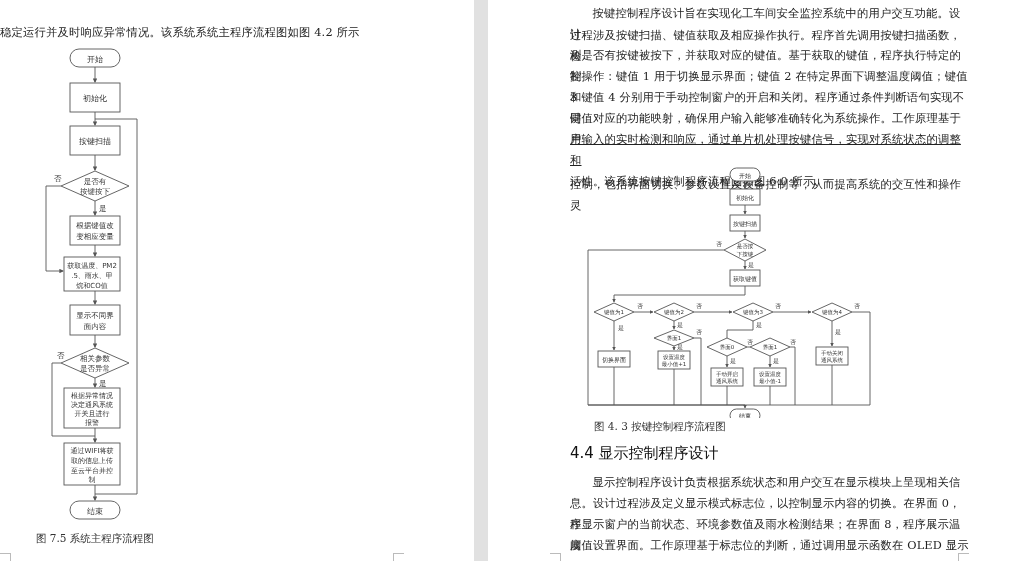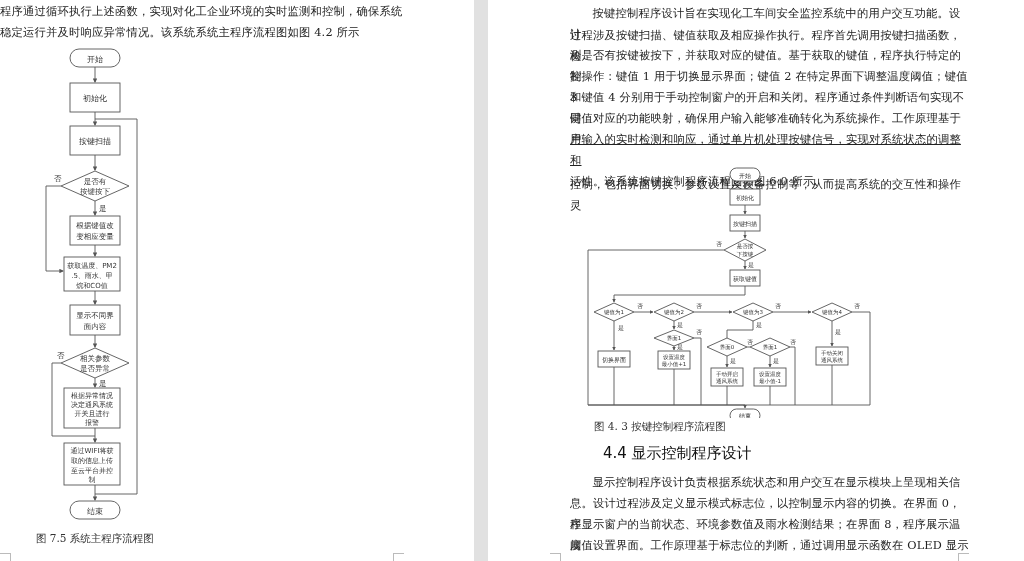--- a/index.html
+++ b/index.html
@@ -4,31 +4,30 @@
 <style>
   html, body { margin:0; padding:0; }
   body { width:1024px; height:561px; overflow:hidden; background:#ffffff; position:relative; font-family:"DejaVu Serif","Liberation Serif",serif; color:#222; }
   .page { position:absolute; top:0; height:561px; background:#fff; overflow:hidden; }
   #page-left { left:0; width:474px; }
   #page-right { left:488px; width:536px; }
   .gutter { position:absolute; left:474px; top:0; width:14px; height:561px; background:#e1e1e1; }
   .para { position:absolute; font-size:11.3px; line-height:20.6px; letter-spacing:0.2px; color:#222; margin:0; }
   .indent { text-indent:2em; }
   .caption { position:absolute; font-size:10.5px; color:#333; }
-  .heading { position:absolute; font-family:"DejaVu Sans","Liberation Sans",sans-serif; font-size:15px; color:#111;margin-left:33px; }
+  .heading { position:absolute; font-family:"DejaVu Sans","Liberation Sans",sans-serif; font-size:15px; color:#111; }
   .corner { position:absolute; width:10px; height:10px; border-color:#bbb; border-style:solid; border-width:0; }
   svg text { font-family:"DejaVu Sans","Liberation Sans",sans-serif; fill:#333; }
   .fc-box { fill:#fff; stroke:#555; stroke-width:0.9; }
   .fc-line { fill:none; stroke:#555; stroke-width:0.9; }
 </style>
 </head>
 <body>
 
 <div class="page" id="page-left">
-  <p class="para" style="left:0;top:2px;width:470px;">程序通过循环执行上述函数，实现对化工企业环境的实时监测和控制，确保系统</p>
   <p class="para" style="left:0;top:23px;width:470px;">稳定运行并及时响应异常情况。该系统系统主程序流程图如图 4.2 所示</p>
 
   <svg style="position:absolute;left:30px;top:45px;" width="150" height="480" viewBox="0 0 150 480">
     <defs>
       <marker id="arr" markerWidth="5" markerHeight="5" refX="4" refY="2.5" orient="auto">
         <path d="M0,0 L5,2.5 L0,5 z" fill="#555"></path>
       </marker>
     </defs>
 
     <g>

